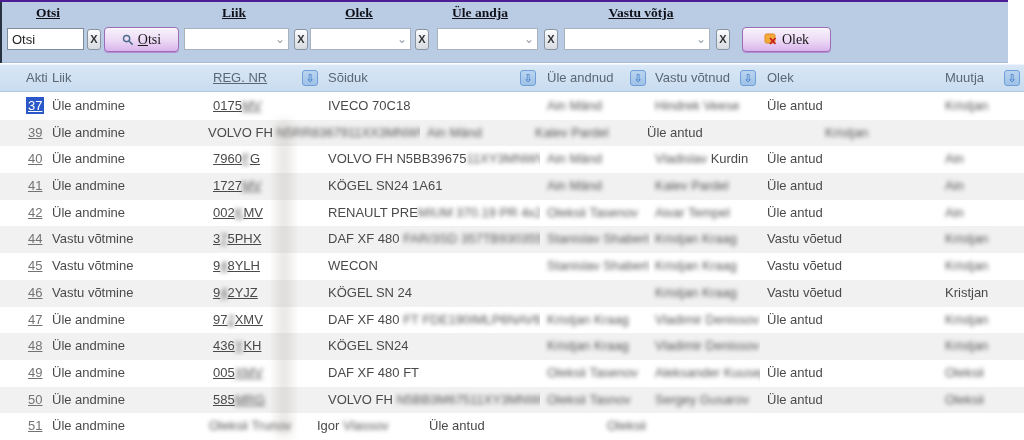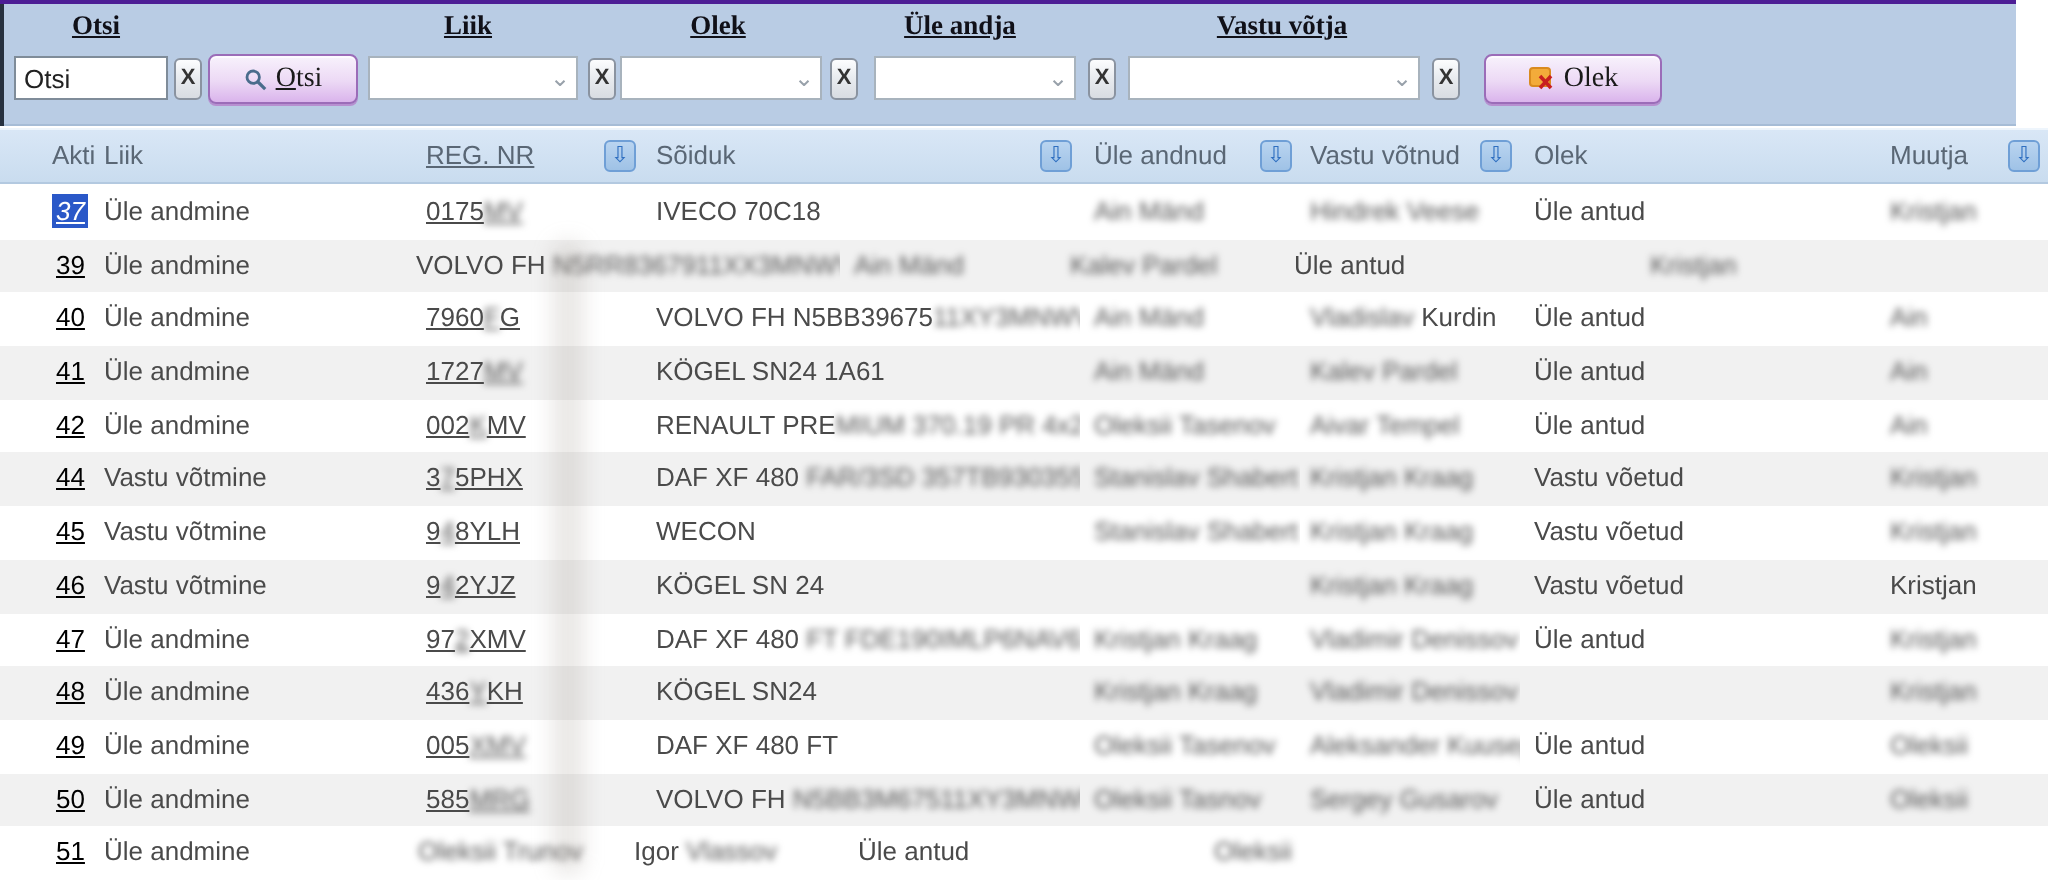--- a/index.html
+++ b/index.html
@@ -45,22 +45,22 @@
   .trow.alt{background:#f1f1f1;}
   .cell{white-space:nowrap;overflow:hidden;box-sizing:border-box;}
   .col-id{width:48px;padding-left:26px;}
   .col-liik{width:154px;padding-left:4px;}
   .col-reg{width:120px;padding-left:11px;text-decoration:underline;}
   .col-soiduk{width:218px;padding-left:6px;}
   .col-yle{width:110px;padding-left:7px;}
   .col-vastu{width:110px;padding-left:5px;}
   .col-olek{width:180px;padding-left:7px;}
   .col-muutja{width:84px;padding-left:5px;}
-  .idlink{color:#000000;text-decoration:underline;cursor:pointer;padding:1px 2px;}
-  .idlink.selected{background:#2a58c8;color:#fff;font-style:italic;}
+  .idlink{color:#737373;text-decoration:underline;cursor:pointer;padding:1px 2px;}
+  .idlink.selected{background:#2a58c8;color:#fff;}
   .anon{filter:blur(1.9px);color:#555;}
   .smudge{position:absolute;left:276px;top:120px;width:16px;height:318px;
           background:rgba(160,150,140,0.22);filter:blur(5px);border-radius:8px;pointer-events:none;}
 </style>
 </head>
 <body>
 
 <div class="app">
 
   <div class="panel">

